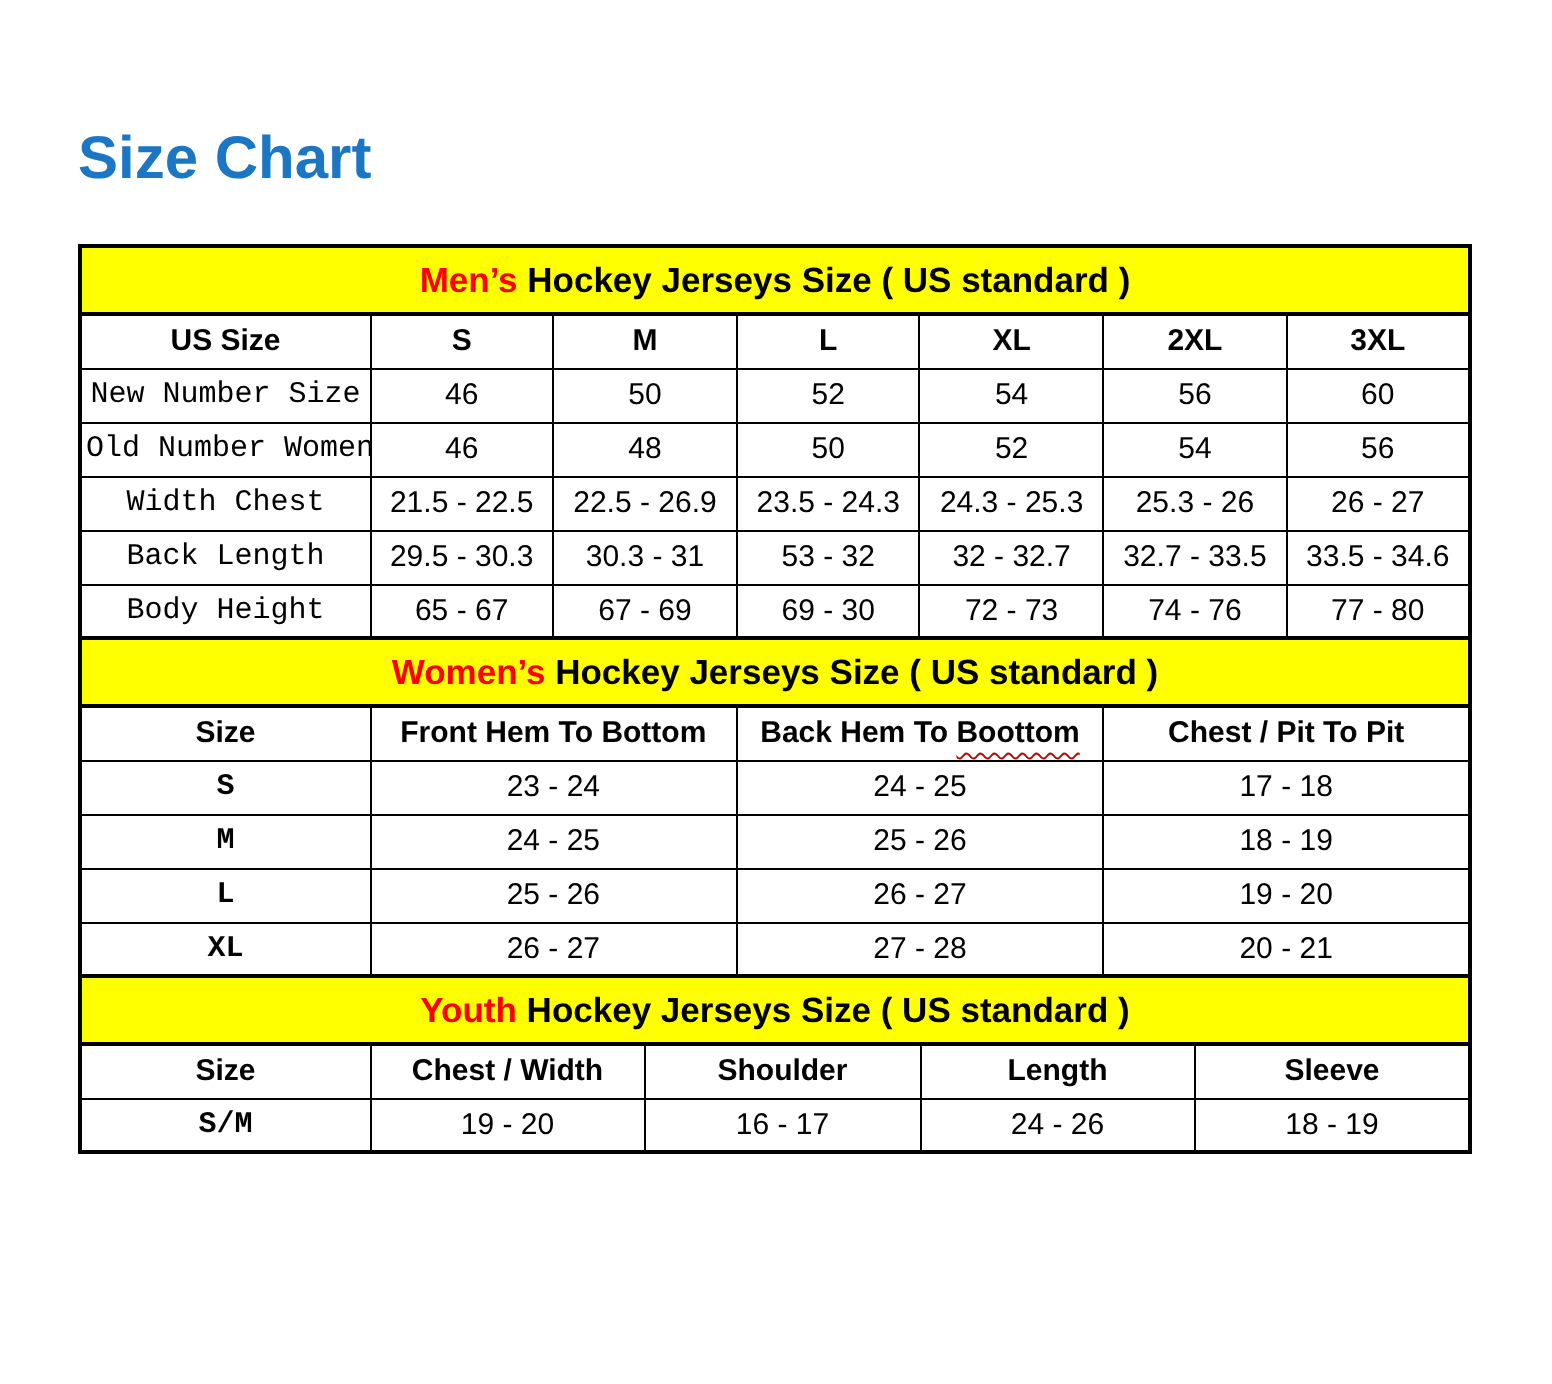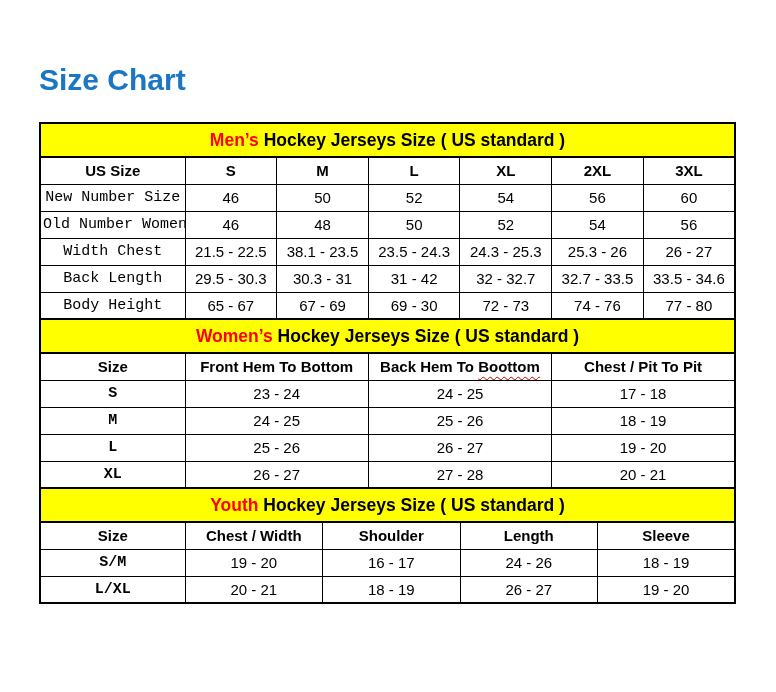--- a/index.html
+++ b/index.html
@@ -108,31 +108,31 @@
             <td>46</td>
             <td>48</td>
             <td>50</td>
             <td>52</td>
             <td>54</td>
             <td>56</td>
           </tr>
           <tr>
             <td class="rowlabel">Width Chest</td>
             <td>21.5 - 22.5</td>
-            <td>38.1 - 23.5</td>
+            <td>22.5 - 26.9</td>
             <td>23.5 - 24.3</td>
             <td>24.3 - 25.3</td>
             <td>25.3 - 26</td>
             <td>26 - 27</td>
           </tr>
           <tr>
             <td class="rowlabel">Back Length</td>
             <td>29.5 - 30.3</td>
             <td>30.3 - 31</td>
-            <td>31 - 42</td>
+            <td>53 - 32</td>
             <td>32 - 32.7</td>
             <td>32.7 - 33.5</td>
             <td>33.5 - 34.6</td>
           </tr>
           <tr>
             <td class="rowlabel">Body Height</td>
             <td>65 - 67</td>
             <td>67 - 69</td>
             <td>69 - 30</td>
             <td>72 - 73</td>
@@ -207,23 +207,16 @@
           </tr>
         </thead>
         <tbody>
           <tr>
             <td class="rowlabel boldlabel">S/M</td>
             <td>19 - 20</td>
             <td>16 - 17</td>
             <td>24 - 26</td>
             <td>18 - 19</td>
           </tr>
-          <tr>
-            <td class="rowlabel boldlabel">L/XL</td>
-            <td>20 - 21</td>
-            <td>18 - 19</td>
-            <td>26 - 27</td>
-            <td>19 - 20</td>
-          </tr>
         </tbody>
       </table>
   </div>
 </div>
 
 </body></html>

